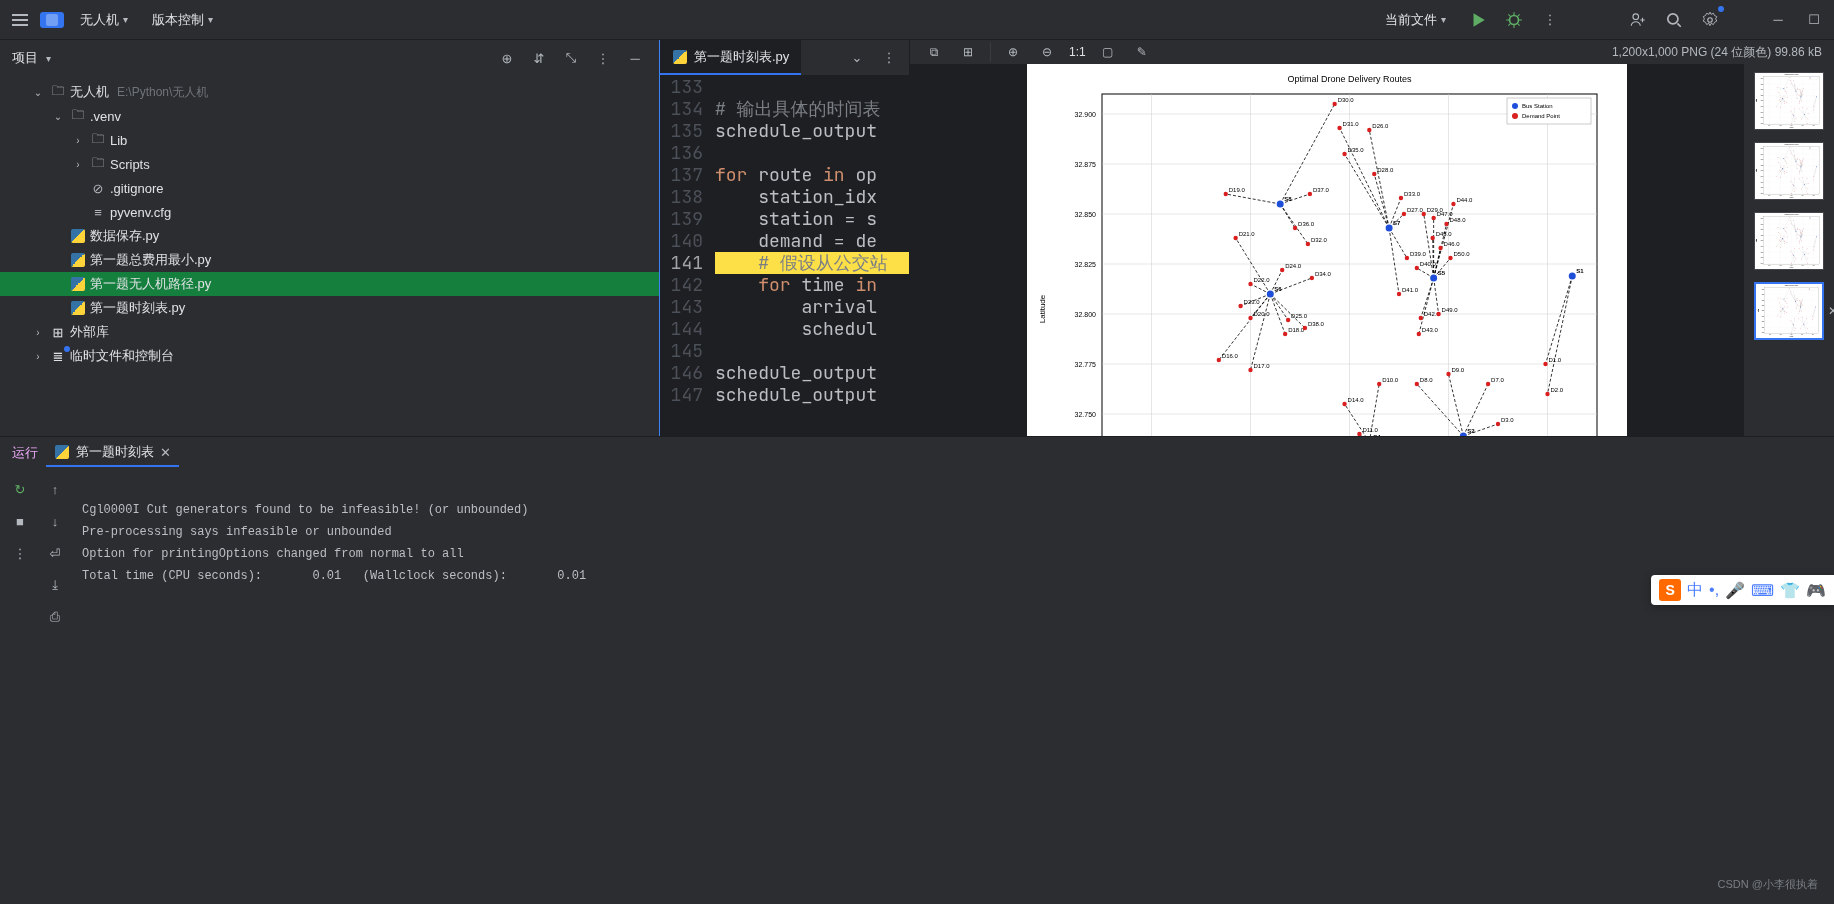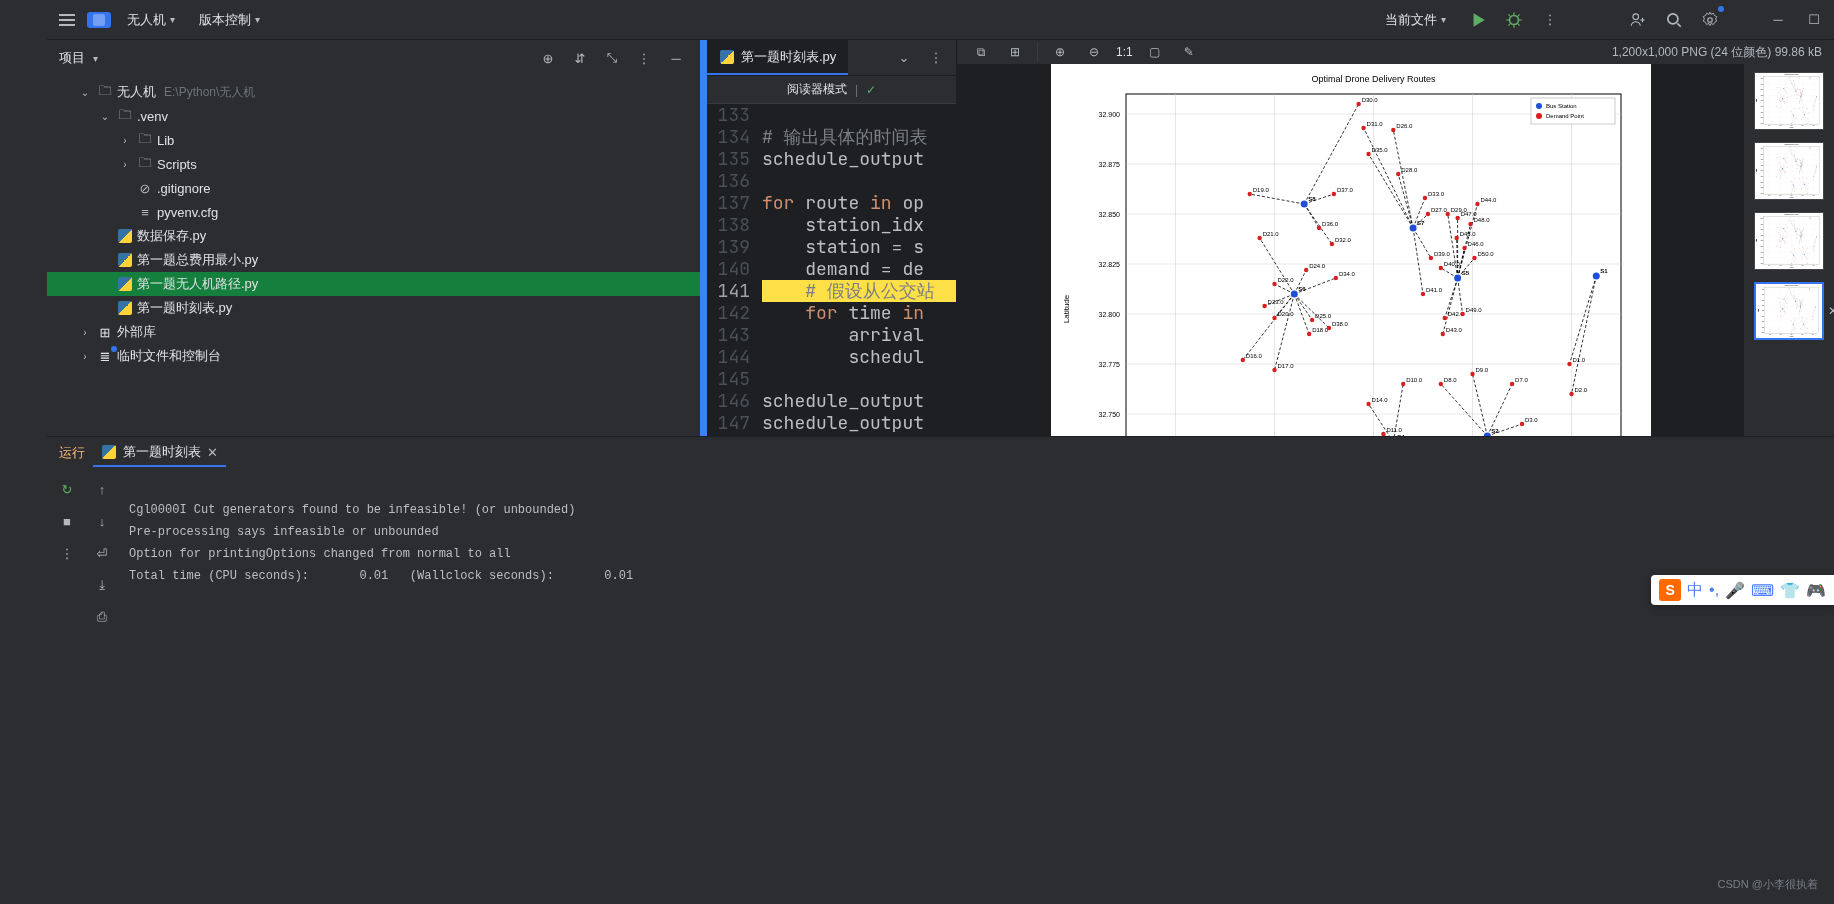--- a/index.html
+++ b/index.html
@@ -1,37 +1,37 @@
 <!DOCTYPE html>
 <html><head>
 <meta charset="utf-8">
 <style>
 * { margin: 0; padding: 0; box-sizing: border-box; }
 body { font-family: "Microsoft YaHei", -apple-system, sans-serif; background: #2b2d30; color: #dfe1e5; font-size: 13px; overflow: hidden; width: 1834px; height: 904px; }
-.root { display: flex; flex-direction: column; height: 676px; margin-left: 47px; }
+.root { display: flex; flex-direction: column; height: 676px; }
 
 
 .menubar { height: 40px; background: #2b2d30; display: flex; align-items: center; padding: 0 8px; border-bottom: 1px solid #1e1f22; }
 .menubar-left { display: flex; align-items: center; gap: 8px; }
 .hamburger { width: 24px; height: 24px; display: flex; flex-direction: column; justify-content: center; gap: 3px; padding: 4px; cursor: pointer; }
 .hamburger span { height: 2px; background: #b4b8bf; }
 .project-chip { background: #3574f0; color: #fff; padding: 2px 6px; border-radius: 3px; font-size: 12px; display: flex; align-items: center; gap: 4px; }
 .menu-item { display: flex; align-items: center; gap: 4px; padding: 4px 8px; cursor: pointer; color: #dfe1e5; }
 .chevron-down { font-size: 10px; color: #b4b8bf; }
 .menubar-right { margin-left: auto; display: flex; align-items: center; gap: 12px; }
 .icon-btn { width: 24px; height: 24px; display: flex; align-items: center; justify-content: center; cursor: pointer; color: #b4b8bf; }
 .icon-btn svg { width: 18px; height: 18px; }
 .run-icon { color: #5fad65; }
 .debug-icon { color: #5fad65; }
 
 
 .main-area { flex: 1; display: flex; overflow: hidden; }
 
 
-.left-panel { width: 660px; background: #2b2d30; display: flex; flex-direction: column; border-right: 7px solid #3b82f6; }
+.left-panel { width: 660px; background: #2b2d30; display: flex; flex-direction: column; border-right: 1px solid #3b82f6; }
 .panel-header { height: 36px; display: flex; align-items: center; padding: 0 12px; gap: 8px; }
 .panel-title { font-size: 13px; color: #dfe1e5; }
 .panel-header-right { margin-left: auto; display: flex; gap: 8px; }
 .tree { flex: 1; overflow: auto; padding: 4px 0; }
 .tree-row { display: flex; align-items: center; height: 24px; padding-left: 12px; cursor: pointer; gap: 4px; }
 .tree-row.selected { background: #15803d; }
 .tree-arrow { width: 16px; text-align: center; color: #b4b8bf; font-size: 10px; }
 .tree-icon { width: 16px; height: 16px; display: flex; align-items: center; justify-content: center; }
 .folder-icon { color: #b4b8bf; }
 .py-icon { width: 14px; height: 14px; background: linear-gradient(135deg, #3572a5 50%, #ffd43b 50%); border-radius: 2px; }
@@ -69,21 +69,21 @@
 .plot-main { flex: 1; display: flex; align-items: flex-start; justify-content: center; padding: 0; }
 .plot-img { width: 600px; height: 500px; background: #fff; position: relative; }
 .plot-thumbs { width: 90px; background: #2b2d30; display: flex; flex-direction: column; gap: 12px; padding: 8px; align-items: center; }
 .thumb { width: 70px; height: 58px; background: #fff; border: 1px solid #43454a; position: relative; }
 .thumb.selected { border: 2px solid #3574f0; }
 .thumb-close { position: absolute; right: -16px; top: 50%; transform: translateY(-50%); color: #b4b8bf; cursor: pointer; font-size: 12px; }
 
 
 .bottom-panel { height: 240px; background: #2b2d30; border-top: 1px solid #1e1f22; display: flex; flex-direction: column; }
 .run-tabs { height: 32px; display: flex; align-items: center; gap: 8px; padding: 0 12px; }
-.run-tab-label { color: #fdba74; }
+.run-tab-label { color: #f0abfc; }
 .run-file-tab { display: flex; align-items: center; gap: 6px; padding: 4px 8px; border-bottom: 2px solid #3574f0; }
 .run-close { color: #b4b8bf; cursor: pointer; }
 .run-body { flex: 1; display: flex; }
 .run-left-icons { width: 40px; display: flex; flex-direction: column; align-items: center; gap: 8px; padding: 8px 0; }
 .run-gutter { width: 30px; display: flex; flex-direction: column; align-items: center; gap: 8px; padding: 8px 0; }
 .run-output { flex: 1; font-family: Liberation Mono, monospace; font-size: 12px; padding: 8px 12px; color: #bcbec4; line-height: 22px; white-space: pre; }
 
 
 .watermark { position: absolute; right: 16px; bottom: 12px; color: #7a7e85; font-size: 11px; }
 
@@ -266,25 +266,20 @@
         <div class="editor-tab">
           <span class="tree-icon">
               <span class="py-icon"></span>
             </span>
           <span>第一题时刻表.py</span>
         </div>
         <div class="editor-tab-actions">
           <span class="icon-btn">⌄</span>
           <span class="icon-btn">⋮</span>
         </div>
-      </div>
-      <div class="reader-bar">
-        <span>阅读器模式</span>
-        <span style="color:#6f737a">|</span>
-        <span class="reader-ok">✓</span>
       </div>
       <div class="code-area">
         <div class="gutter">
           <div class="gutter-line">133</div>
             <div class="gutter-line">134</div>
             <div class="gutter-line">135</div>
           <div class="gutter-line">136</div>
             <div class="gutter-line">137</div>
             <div class="gutter-line">138</div>
           <div class="gutter-line">139</div>

